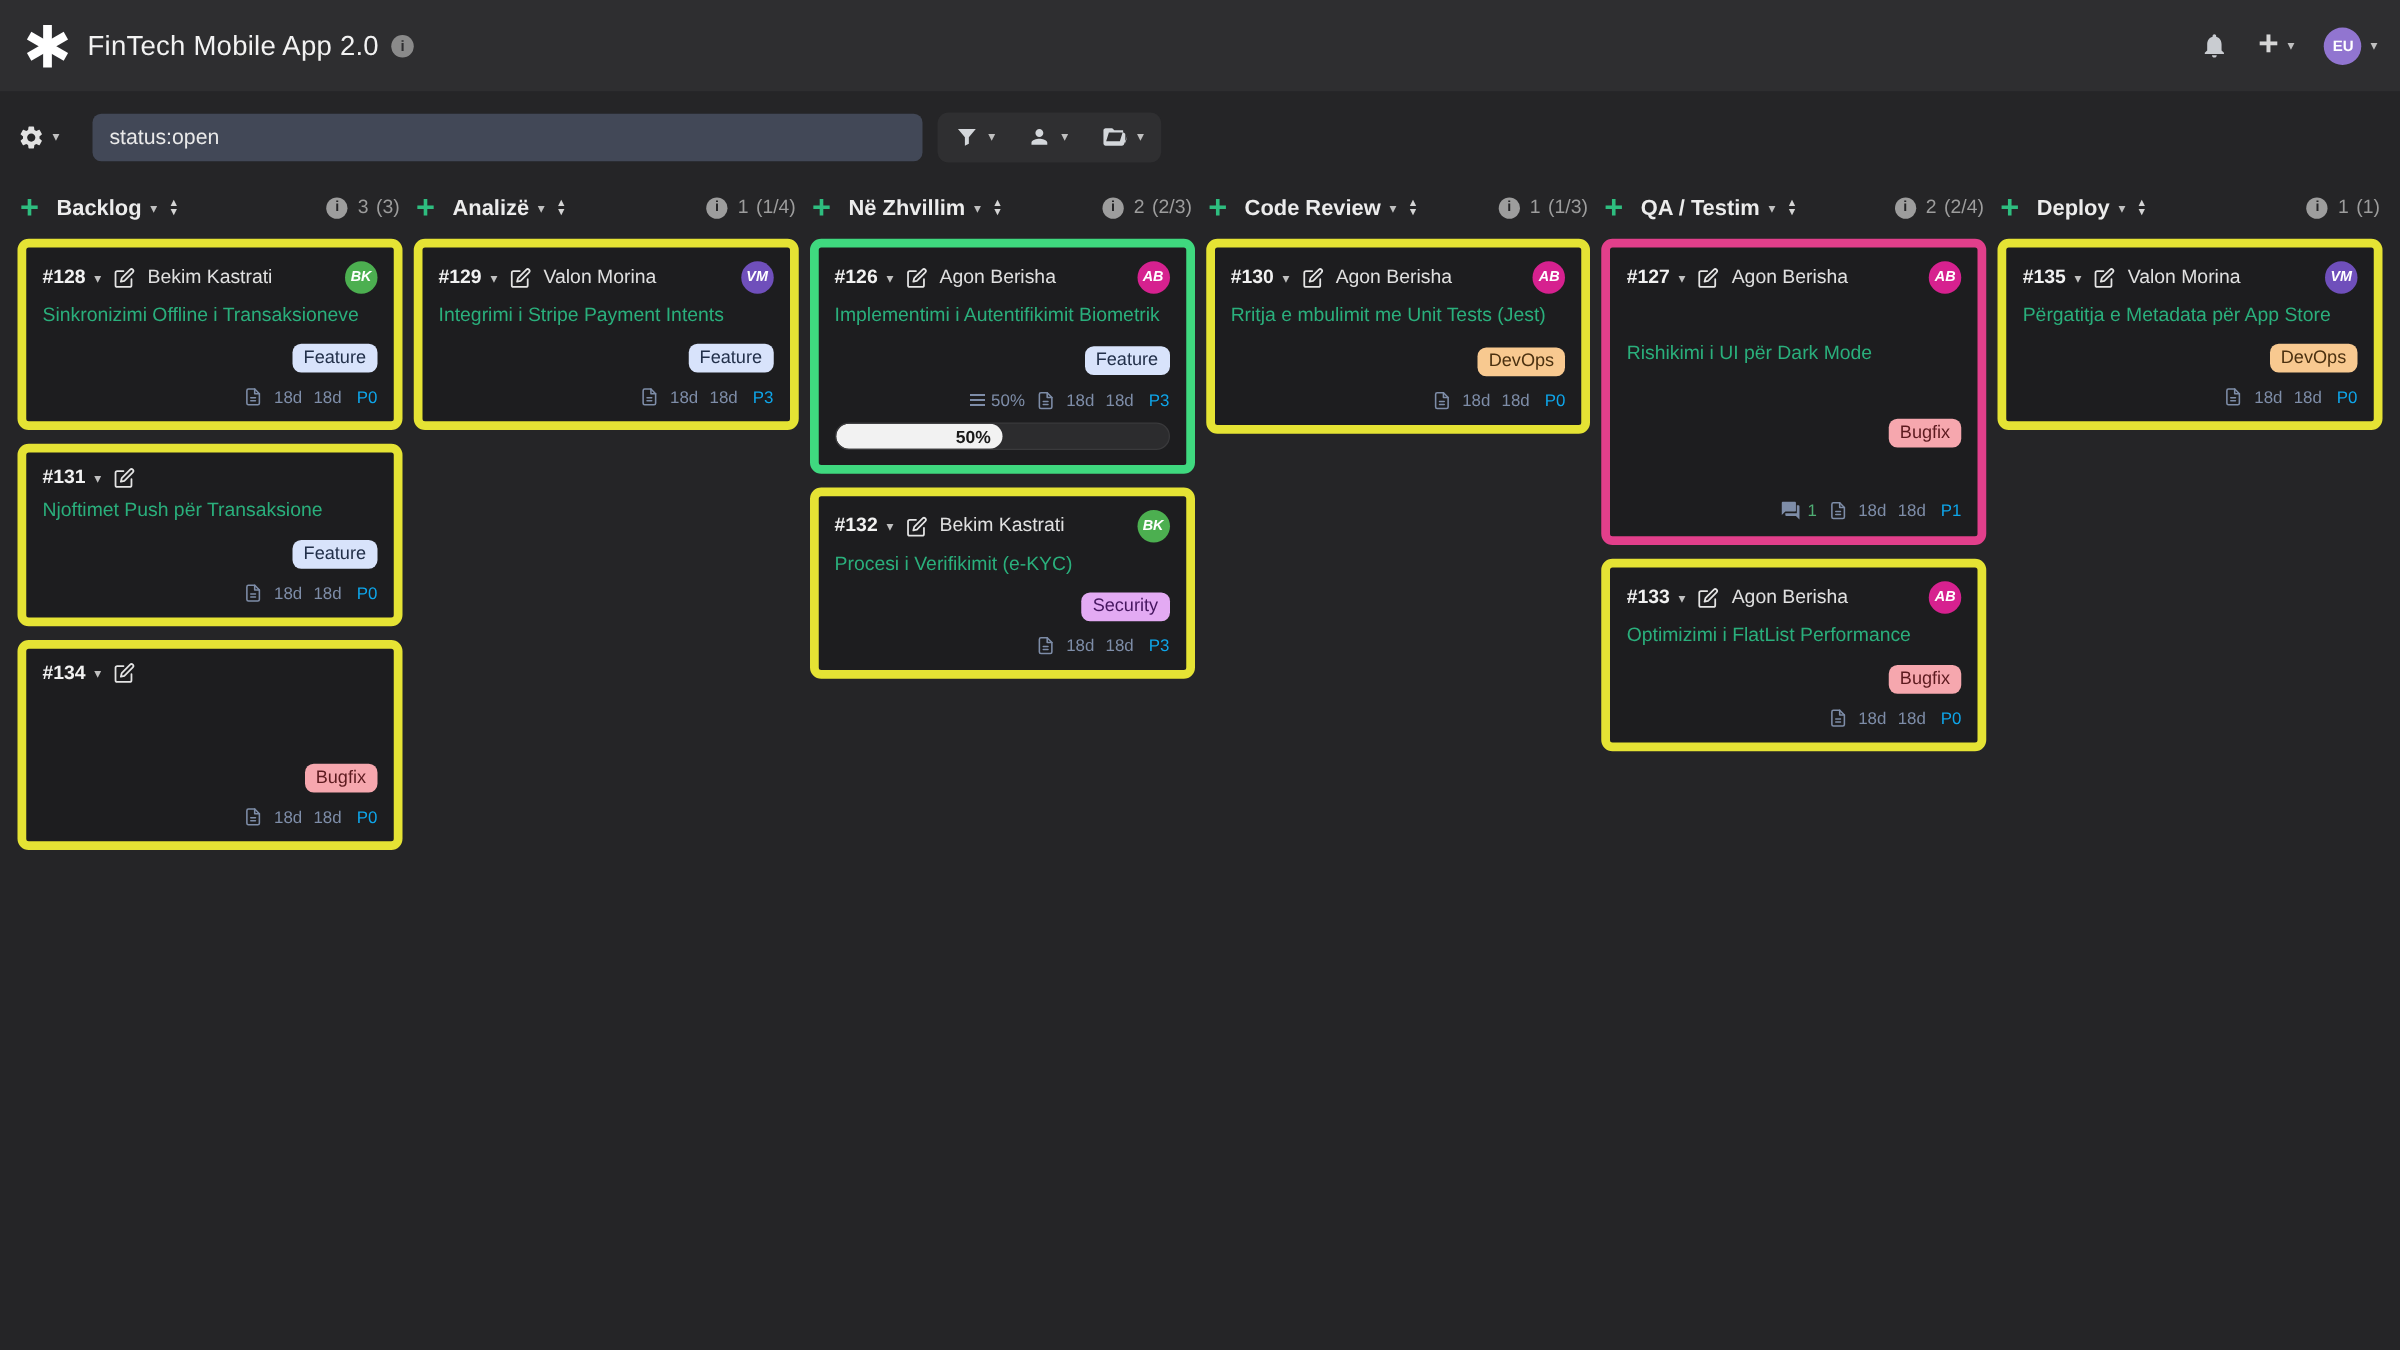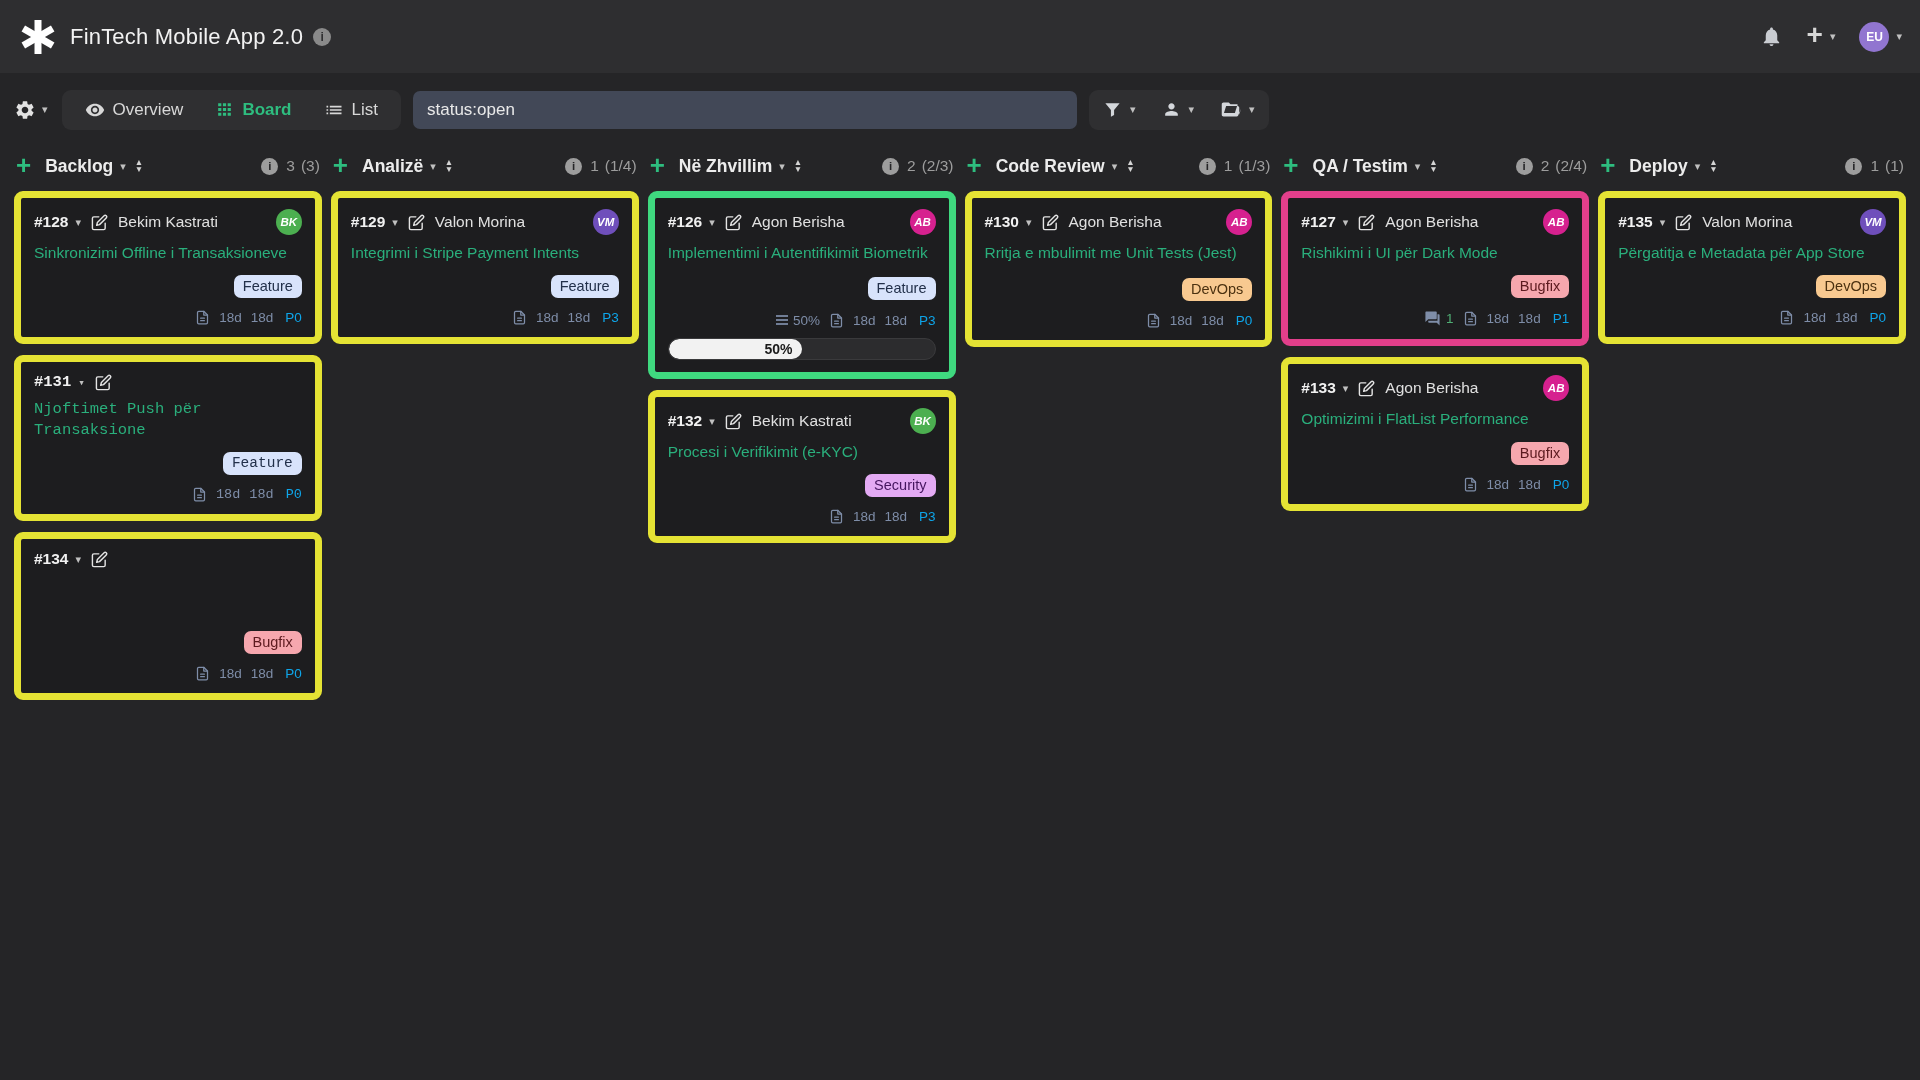--- a/index.html
+++ b/index.html
@@ -148,40 +148,20 @@
 </header>
 
 <div class="toolbar">
   <span class="gear-wrap">
     <svg width="22" height="22" viewBox="0 0 24 24" fill="currentColor">
         <path d="M19.14 12.94c.04-.3.06-.61.06-.94s-.02-.64-.07-.94l2.03-1.58c.18-.14.23-.41.12-.61l-1.92-3.32c-.12-.22-.37-.29-.59-.22l-2.39.96c-.5-.38-1.03-.7-1.62-.94l-.36-2.54c-.04-.24-.24-.41-.48-.41h-3.84c-.24 0-.43.17-.47.41l-.36 2.54c-.59.24-1.13.57-1.62.94l-2.39-.96c-.22-.08-.47 0-.59.22L2.74 8.87c-.12.21-.08.47.12.61l2.03 1.58c-.05.3-.09.63-.09.94s.02.64.07.94l-2.03 1.58c-.18.14-.23.41-.12.61l1.92 3.32c.12.22.37.29.59.22l2.39-.96c.5.38 1.03.7 1.62.94l.36 2.54c.05.24.24.41.48.41h3.84c.24 0 .44-.17.47-.41l.36-2.54c.59-.24 1.13-.56 1.62-.94l2.39.96c.22.08.47 0 .59-.22l1.92-3.32c.12-.22.07-.47-.12-.61l-2.01-1.58zM12 15.6c-1.98 0-3.6-1.62-3.6-3.6s1.62-3.6 3.6-3.6 3.6 1.62 3.6 3.6-1.62 3.6-3.6 3.6z"></path>
       </svg>
     <span class="caret">▾</span>
   </span>
 
-  <div class="seg">
-    <span class="seg-item">
-      <svg class="icn" width="20" height="20" viewBox="0 0 24 24" fill="currentColor">
-          <path d="M12 4.5C7 4.5 2.73 7.61 1 12c1.73 4.39 6 7.5 11 7.5s9.27-3.11 11-7.5c-1.73-4.39-6-7.5-11-7.5zM12 17c-2.76 0-5-2.24-5-5s2.24-5 5-5 5 2.24 5 5-2.24 5-5 5zm0-8c-1.66 0-3 1.34-3 3s1.34 3 3 3 3-1.34 3-3-1.34-3-3-3z"></path>
-        </svg>
-      <span>Overview</span>
-    </span>
-    <span class="seg-item active">
-      <svg class="icn" width="19" height="19" viewBox="0 0 24 24" fill="currentColor">
-          <path d="M4 8h4V4H4v4zm6 12h4v-4h-4v4zm-6 0h4v-4H4v4zm0-6h4v-4H4v4zm6 0h4v-4h-4v4zm6-10v4h4V4h-4zm-6 4h4V4h-4v4zm6 6h4v-4h-4v4zm0 6h4v-4h-4v4z"></path>
-        </svg>
-      <span>Board</span>
-    </span>
-    <span class="seg-item">
-      <svg class="icn" width="20" height="20" viewBox="0 0 24 24" fill="currentColor">
-          <path d="M3 9h2V7H3v2zm0 4h2v-2H3v2zm0 4h2v-2H3v2zM7 7v2h14V7H7zm0 6h14v-2H7v2zm0 4h14v-2H7v2z"></path>
-        </svg>
-      <span>List</span>
-    </span>
-  </div>
 
   <input class="search" type="text" value="status:open" style="">
 
   <div class="filters">
     <span class="filter-btn">
       <svg width="19" height="19" viewBox="0 0 24 24" fill="currentColor">
           <path d="M3 4h18l-7 8.5V19l-4 2v-8.5L3 4z"></path>
         </svg>
       <span class="caret">▾</span>
     </span>
@@ -246,21 +226,21 @@
                 <line x1="9" y1="17" x2="15" y2="17"></line>
               </g>
             </svg>
           </span>
         <span>18d</span>
         <span>18d</span>
         <span class="prio">P0</span>
       </div>
     </div>
 
-    <div class="card mh112" style="border-color: rgb(229, 227, 52); font-family: Liberation Mono, monospace;">
+    <div class="card mh112" style="border-color: rgb(229, 227, 52);">
       <div class="card-head">
         <span class="card-id">#131</span>
         <span class="caret">▾</span>
         <span class="edit-icn">
             <svg width="17" height="17" viewBox="0 0 24 24">
               <g fill="none" stroke="currentColor" stroke-width="2" stroke-linecap="round" stroke-linejoin="round">
                 <path d="M11 4H4a2 2 0 0 0-2 2v14a2 2 0 0 0 2 2h14a2 2 0 0 0 2-2v-7"></path>
                 <path d="M18.5 2.5a2.12 2.12 0 0 1 3 3L12 15l-4 1 1-4 9.5-9.5z"></path>
               </g>
             </svg>
@@ -534,21 +514,21 @@
       <span class="sort">
           <span>▲</span>
           <span>▼</span>
         </span>
       <span class="spacer"></span>
       <span class="info-sm">i</span>
       <span class="col-count">2</span>
       <span class="col-cap">(2/4)</span>
     </div>
 
-    <div class="card mh136" style="border-color: rgb(226, 63, 139);">
+    <div class="card mh136" style="border-color: rgb(226, 63, 139); gap: 30px;">
       <div class="card-head">
         <span class="card-id">#127</span>
         <span class="caret">▾</span>
         <span class="edit-icn">
             <svg width="17" height="17" viewBox="0 0 24 24">
               <g fill="none" stroke="currentColor" stroke-width="2" stroke-linecap="round" stroke-linejoin="round">
                 <path d="M11 4H4a2 2 0 0 0-2 2v14a2 2 0 0 0 2 2h14a2 2 0 0 0 2-2v-7"></path>
                 <path d="M18.5 2.5a2.12 2.12 0 0 1 3 3L12 15l-4 1 1-4 9.5-9.5z"></path>
               </g>
             </svg>

